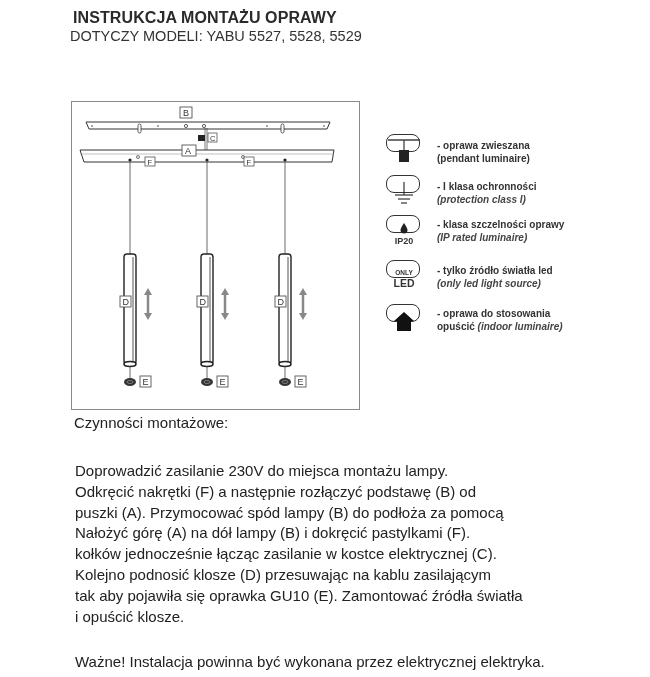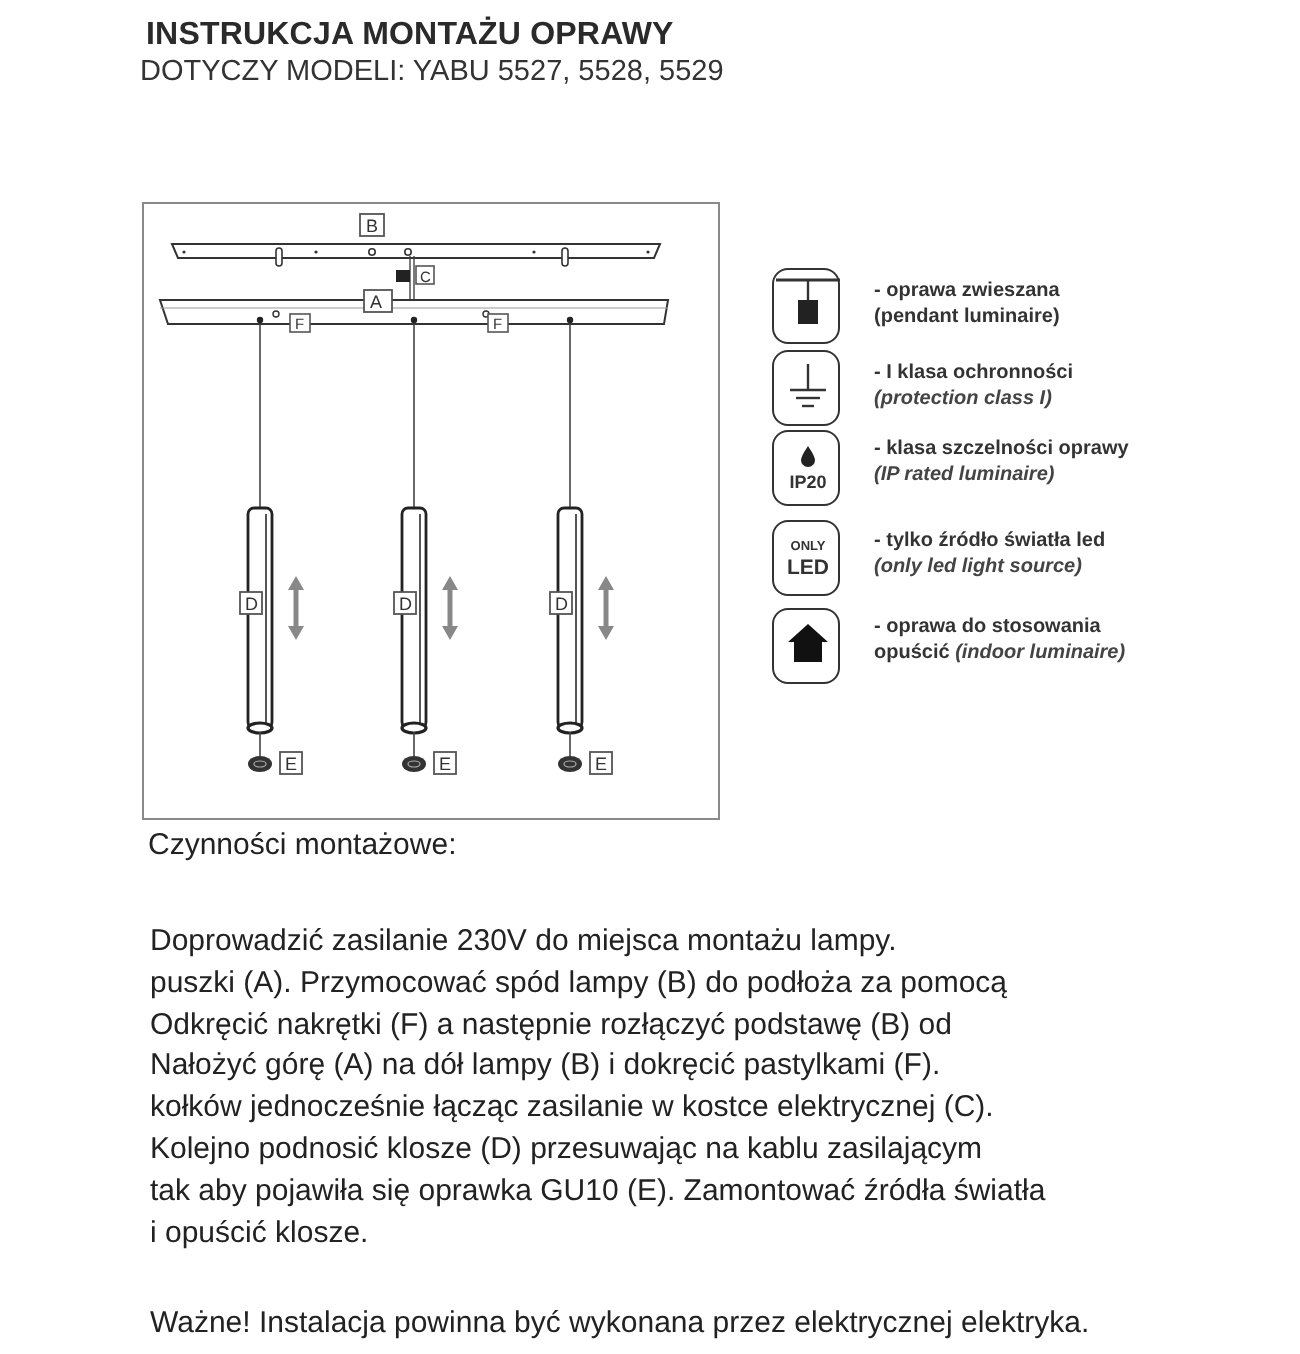--- a/index.html
+++ b/index.html
@@ -3,21 +3,21 @@
 <meta charset="utf-8">
 <style>
   html,body{margin:0;padding:0;background:#fff;}
   body{width:650px;height:677px;position:relative;overflow:hidden;font-family:"Liberation Sans",sans-serif;color:#222;}
   .title{position:absolute;left:73px;top:9px;font-size:16px;font-weight:bold;color:#2a2a2a;letter-spacing:0.1px;}
   .subtitle{position:absolute;left:70px;top:28px;font-size:14.5px;color:#333;}
   .diagram{position:absolute;left:71px;top:101px;width:289px;height:309px;border:1.5px solid #8a8a8a;box-sizing:border-box;}
   .diagram svg{position:absolute;left:0;top:0;}
   .icons{position:absolute;left:386px;top:134px;width:240px;}
   .icon-row{position:absolute;left:0;width:240px;height:40px;}
-  .icon-box{position:absolute;left:0;top:0;width:34px;height:38px;border:1.6px solid #333;border-radius:8px;box-sizing:border-box;background:#fff;}
+  .icon-box{position:absolute;left:0;top:0;width:34px;height:18px;border:1.6px solid #333;border-radius:8px;box-sizing:border-box;background:#fff;}
   .icon-box svg{position:absolute;left:0;top:0;}
   .icon-text{position:absolute;left:51px;top:5px;font-size:10px;line-height:12.5px;color:#333;white-space:nowrap;font-weight:bold;}
   .icon-text i{color:#444;}
   .sect{position:absolute;left:74px;top:414px;font-size:15px;color:#222;}
   .steps{position:absolute;left:75px;top:461px;font-size:15px;line-height:20.8px;color:#222;}
   .steps div{white-space:nowrap;}
   .note{position:absolute;left:75px;top:653px;font-size:15px;color:#222;white-space:nowrap;}
   .lbl{font-family:"Liberation Sans",sans-serif;font-size:9px;fill:#333;}
 </style>
 </head>
@@ -187,22 +187,22 @@
       <div>- oprawa do stosowania</div>
       <div><span>opuścić </span><i>(indoor luminaire)</i></div>
     </div>
   </div>
 </div>
 
 <div class="sect">Czynności montażowe:</div>
 
 <div class="steps">
   <div>Doprowadzić zasilanie 230V do miejsca montażu lampy.</div>
+  <div>Odkręcić nakrętki (F) a następnie rozłączyć podstawę (B) od</div>
   <div>puszki (A). Przymocować spód lampy (B) do podłoża za pomocą</div>
-  <div>Odkręcić nakrętki (F) a następnie rozłączyć podstawę (B) od</div>
   <div>Nałożyć górę (A) na dół lampy (B) i dokręcić pastylkami (F).</div>
   <div>kołków jednocześnie łącząc zasilanie w kostce elektrycznej (C).</div>
   <div>Kolejno podnosić klosze (D) przesuwając na kablu zasilającym</div>
   <div>tak aby pojawiła się oprawka GU10 (E). Zamontować źródła światła</div>
   <div>i opuścić klosze.</div>
 </div>
 
 <div class="note">Ważne! Instalacja powinna być wykonana przez elektrycznej elektryka.</div>
 
 </body></html>

